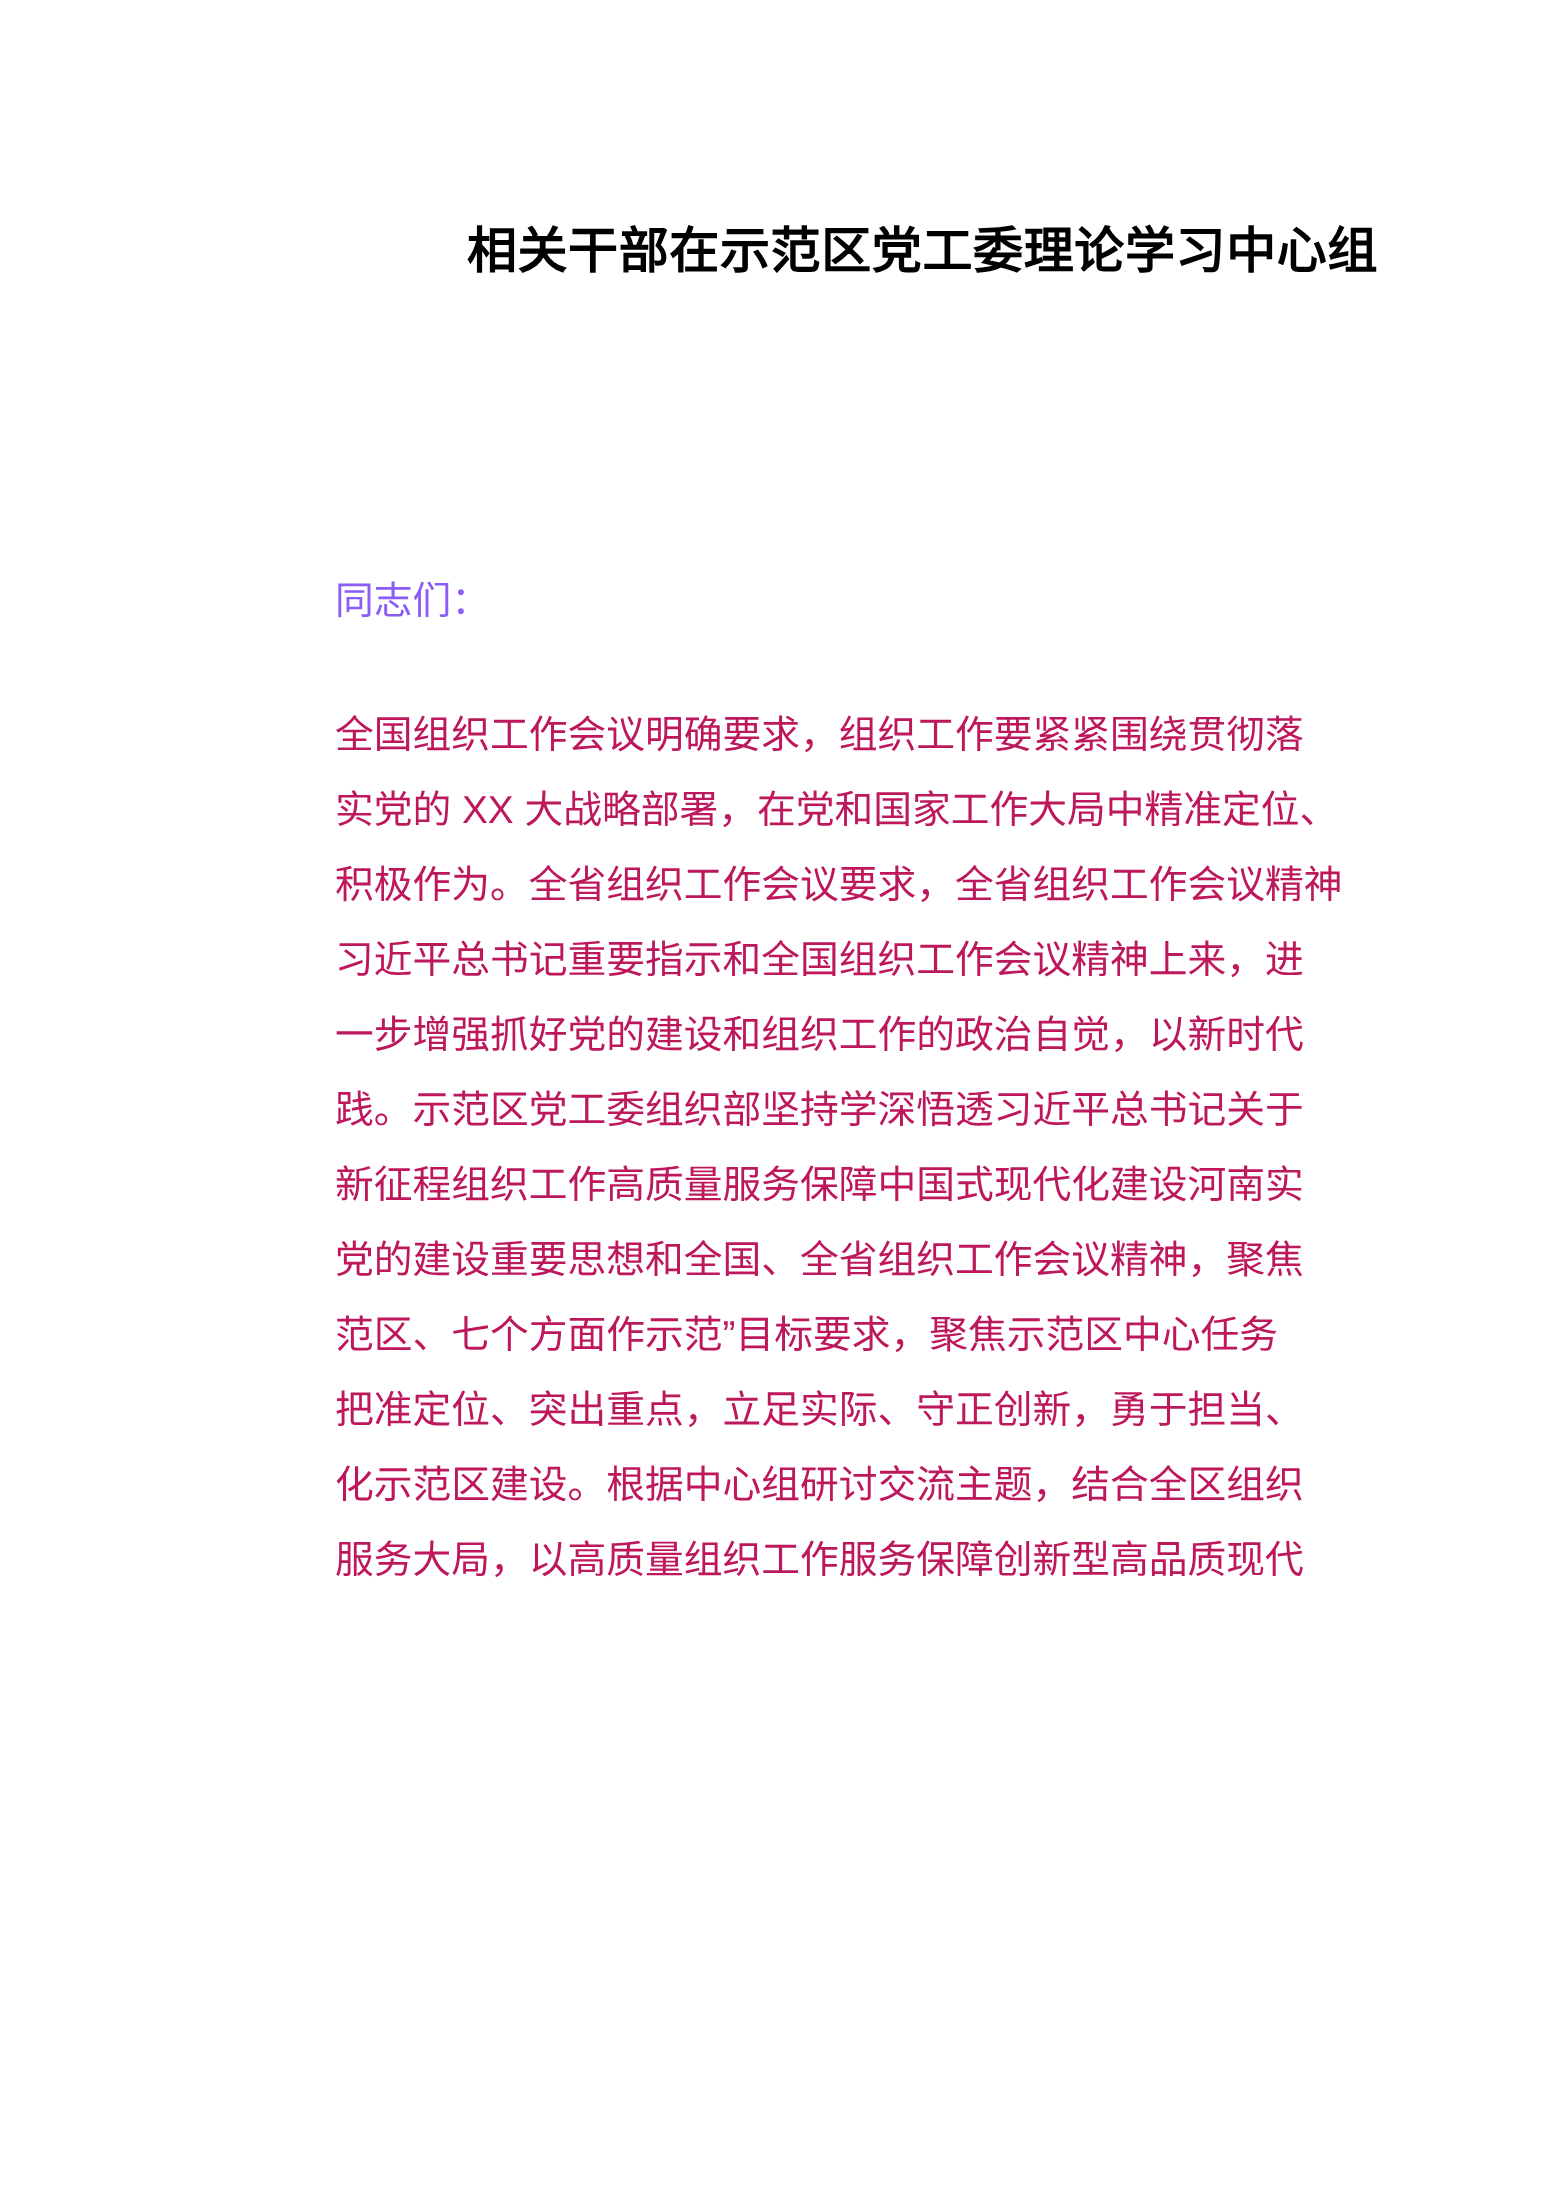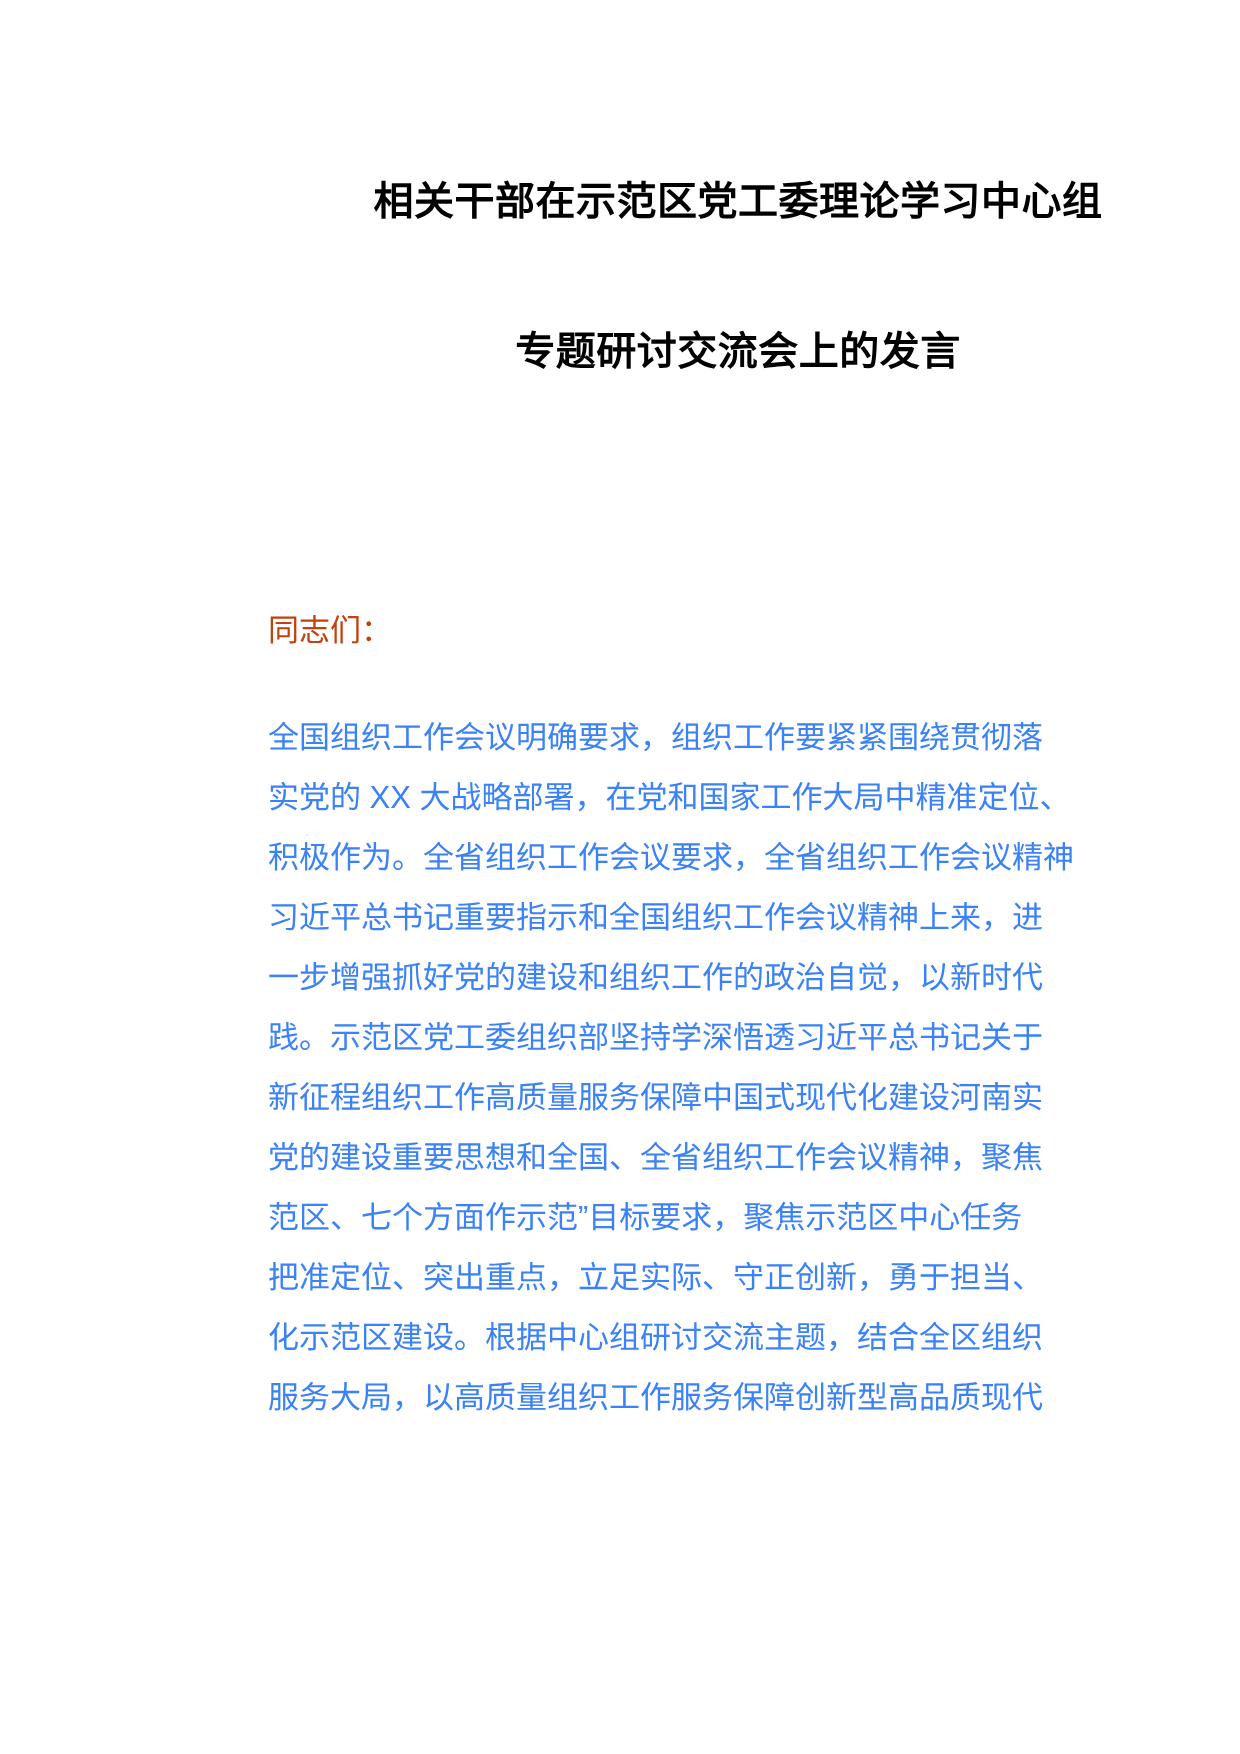--- a/index.html
+++ b/index.html
@@ -47,46 +47,45 @@
   .doc-title .title-line.line-2 {
     margin-top: 88px;
   }
   
   .salutation {
     margin: 0;
     padding-top: 228px;
     font-size: 31px;
     line-height: 1.35;
     text-align: left;
-    color: #c2410c;
+    color: #8b5cf6;
   }
   
   .body-paragraph {
     margin: 0;
     padding-top: 56px;
     font-size: 31px;
     line-height: 60px;
     text-align: justify;
     text-justify: inter-character;
-    color: #3b82f6;
+    color: #be185d;
   }
   .body-paragraph .para-line {
     display: block;
     white-space: nowrap;
   }
 </style>
 </head>
 <body>
 
 <div class="page">
   <div class="content">
 
     <h1 class="doc-title">
       <span class="title-line line-1">相关干部在示范区党工委理论学习中心组</span>
-      <span class="title-line line-2">专题研讨交流会上的发言</span>
     </h1>
 
     <p class="salutation">同志们：</p>
 
     <div class="body-paragraph">
       <span class="para-line">全国组织工作会议明确要求，组织工作要紧紧围绕贯彻落</span>
       <span class="para-line">实党的 XX 大战略部署，在党和国家工作大局中精准定位、</span>
       <span class="para-line">积极作为。全省组织工作会议要求，全省组织工作会议精神</span>
       <span class="para-line">习近平总书记重要指示和全国组织工作会议精神上来，进</span>
       <span class="para-line">一步增强抓好党的建设和组织工作的政治自觉，以新时代</span>

